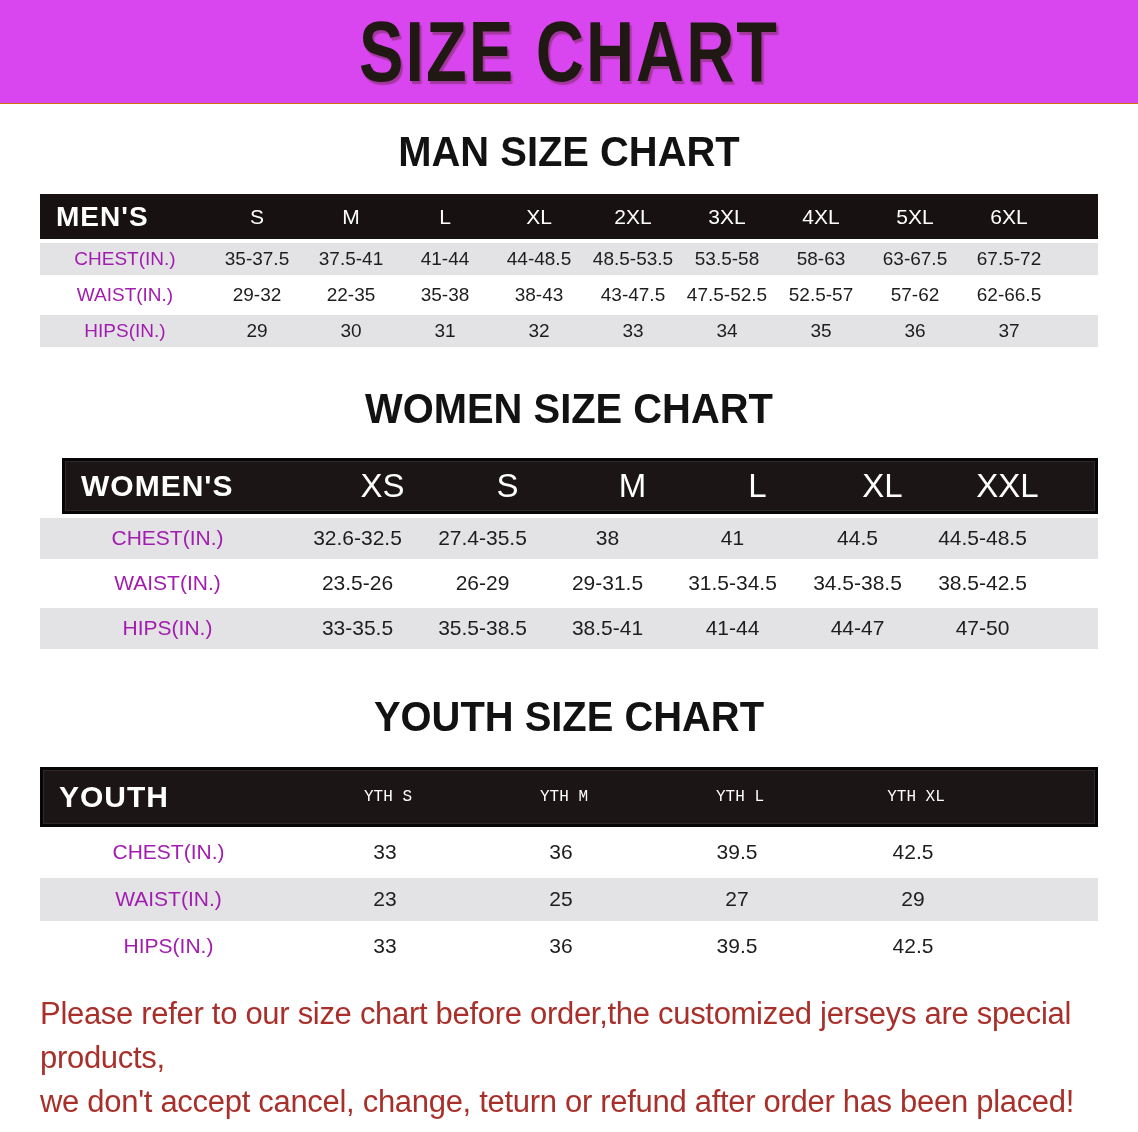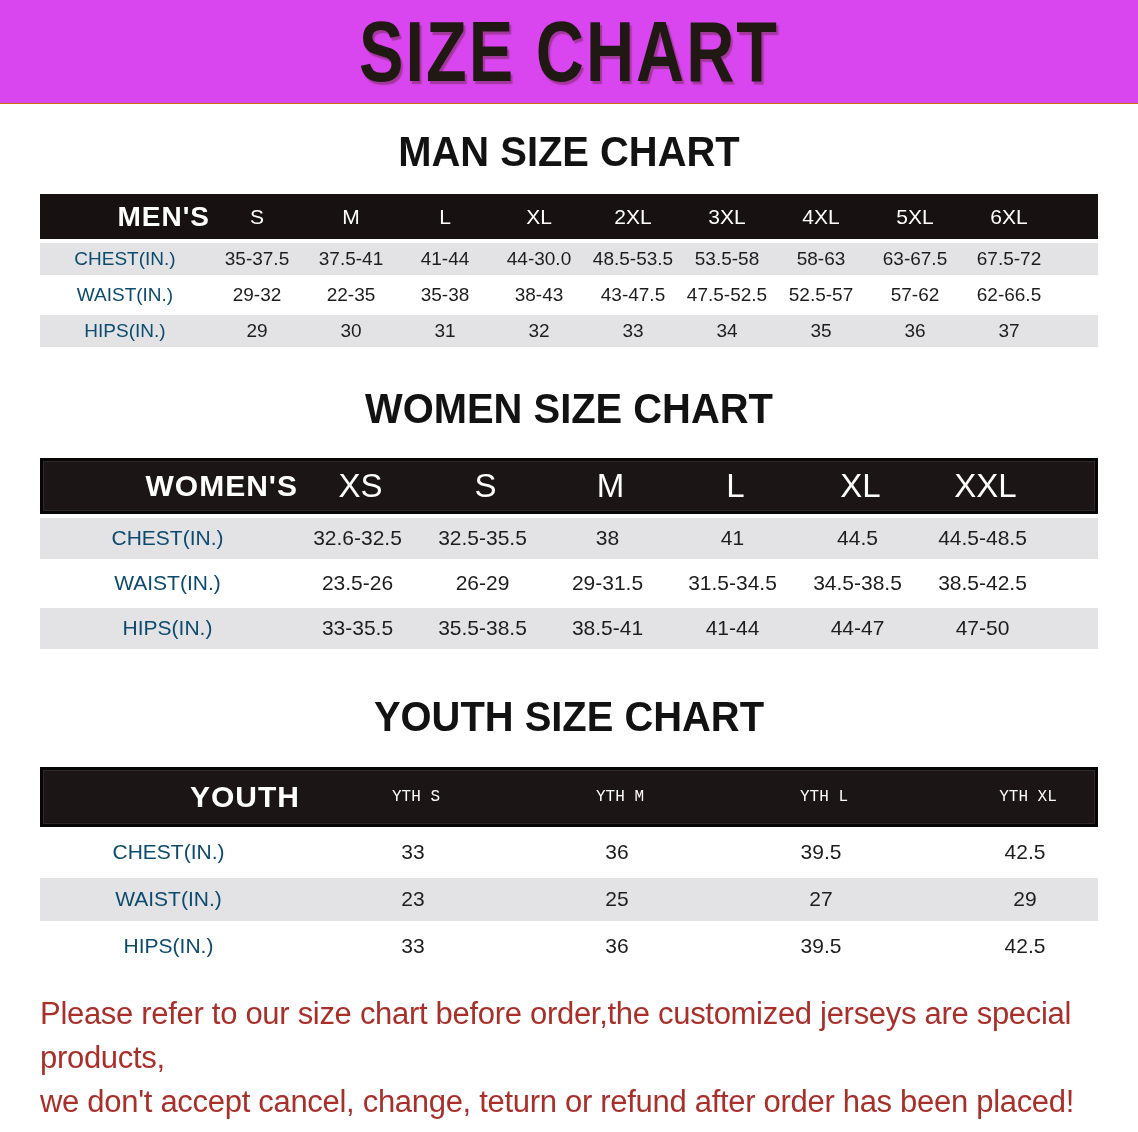--- a/index.html
+++ b/index.html
@@ -29,47 +29,47 @@
   }
   #man-heading{margin:24px 0 18px;}
   #women-heading{margin:38px 0 24px;}
   #youth-heading{margin:44px 0 26px;}
   
   .size-table{margin:0 40px;}
   .t-row{display:grid;align-items:center;margin-bottom:4px;}
   .t-row:last-child{margin-bottom:0;}
   .men  .t-row{grid-template-columns:170px repeat(9,94px) 1fr;}
   .women .t-row{grid-template-columns:255px repeat(6,125px) 1fr;}
-  .youth .t-row{grid-template-columns:257px repeat(4,176px) 1fr;gap:28px;}
+  .youth .t-row{grid-template-columns:257px repeat(4,176px) 1fr;}
   .t-row.head{background:#171111;color:#fff;}
   .men  .t-row.head{height:45px;}
   .women .t-row.head,
   .youth .t-row.head{
     border:3px solid #060606;background:#1c1515;
     box-shadow:inset 0 0 0 1px #2e2828;
   }
-  .women .t-row.head{height:50px;}
+  .women .t-row.head{height:50px;margin-left:22px;}
   .youth .t-row.head{height:54px;}
   .women .t-row.head,.youth .t-row.head{grid-template-columns inherit;}
   
   .cell{text-align:center;white-space:nowrap;}
   .hlabel{
-    text-align:right;padding-left:0;font-weight:800;
+    text-align:left;padding-left:16px;font-weight:800;
   }
   .men  .hlabel{font-size:28px;letter-spacing:1px;}
   .women .hlabel,.youth .hlabel{font-size:30px;letter-spacing:1px;}
   .men  .hsize{font-size:21px;}
   .women .hsize{font-size:33px;}
   .youth .hsize{font-size:16px;font-family:Liberation Mono, monospace;}
   .t-row.data{background:#fff;color:#1d1d1d;}
   .t-row.data.stripe{background:#E3E3E5;}
   .men  .t-row.data{height:32px;font-size:19px;}
   .women .t-row.data{height:41px;font-size:21px;}
   .youth .t-row.data{height:43px;font-size:21px;}
-  .rlabel{font-size:inherit;color:#0c4a6e;}
+  .rlabel{font-size:inherit;color:#a21caf;}
   
   .disclaimer{
     margin:24px 40px 0;
     font-size:31px;line-height:1.42;font-weight:500;
     letter-spacing:-0.3px;
   }
   .disclaimer p{margin:0;}
 </style>
 </head>
 <body>
@@ -91,21 +91,21 @@
     <div class="cell hsize">3XL</div>
     <div class="cell hsize">4XL</div>
     <div class="cell hsize">5XL</div>
     <div class="cell hsize">6XL</div>
   </div>
   <div class="t-row data stripe">
     <div class="cell rlabel">CHEST(IN.)</div>
     <div class="cell val">35-37.5</div>
     <div class="cell val">37.5-41</div>
     <div class="cell val">41-44</div>
-    <div class="cell val">44-30.0</div>
+    <div class="cell val">44-48.5</div>
     <div class="cell val">48.5-53.5</div>
     <div class="cell val">53.5-58</div>
     <div class="cell val">58-63</div>
     <div class="cell val">63-67.5</div>
     <div class="cell val">67.5-72</div>
   </div>
   <div class="t-row data">
     <div class="cell rlabel">WAIST(IN.)</div>
     <div class="cell val">29-32</div>
     <div class="cell val">22-35</div>
@@ -139,21 +139,21 @@
     <div class="cell hsize">XS</div>
     <div class="cell hsize">S</div>
     <div class="cell hsize">M</div>
     <div class="cell hsize">L</div>
     <div class="cell hsize">XL</div>
     <div class="cell hsize">XXL</div>
   </div>
   <div class="t-row data stripe">
     <div class="cell rlabel">CHEST(IN.)</div>
     <div class="cell val">32.6-32.5</div>
-    <div class="cell val">32.5-35.5</div>
+    <div class="cell val">27.4-35.5</div>
     <div class="cell val">38</div>
     <div class="cell val">41</div>
     <div class="cell val">44.5</div>
     <div class="cell val">44.5-48.5</div>
   </div>
   <div class="t-row data">
     <div class="cell rlabel">WAIST(IN.)</div>
     <div class="cell val">23.5-26</div>
     <div class="cell val">26-29</div>
     <div class="cell val">29-31.5</div>

